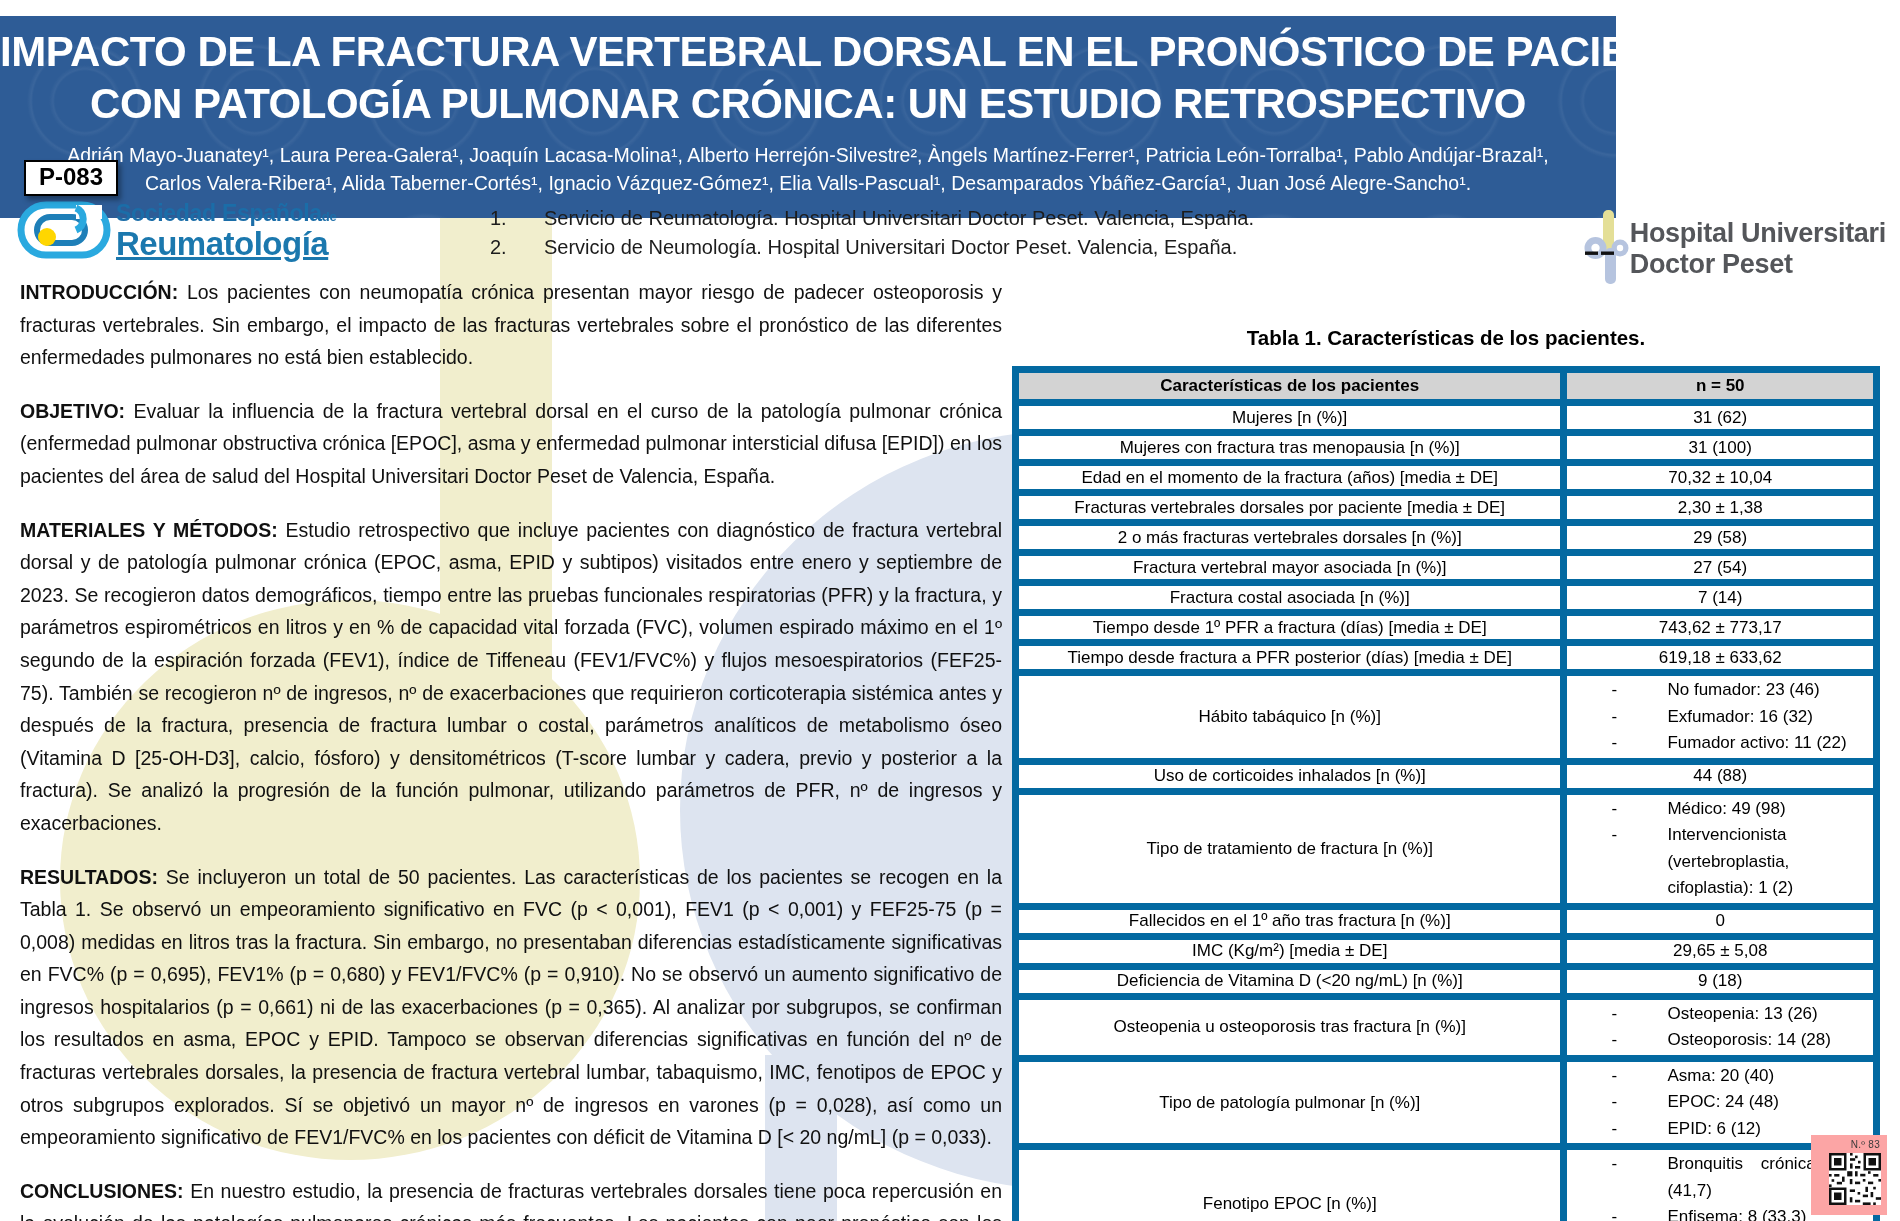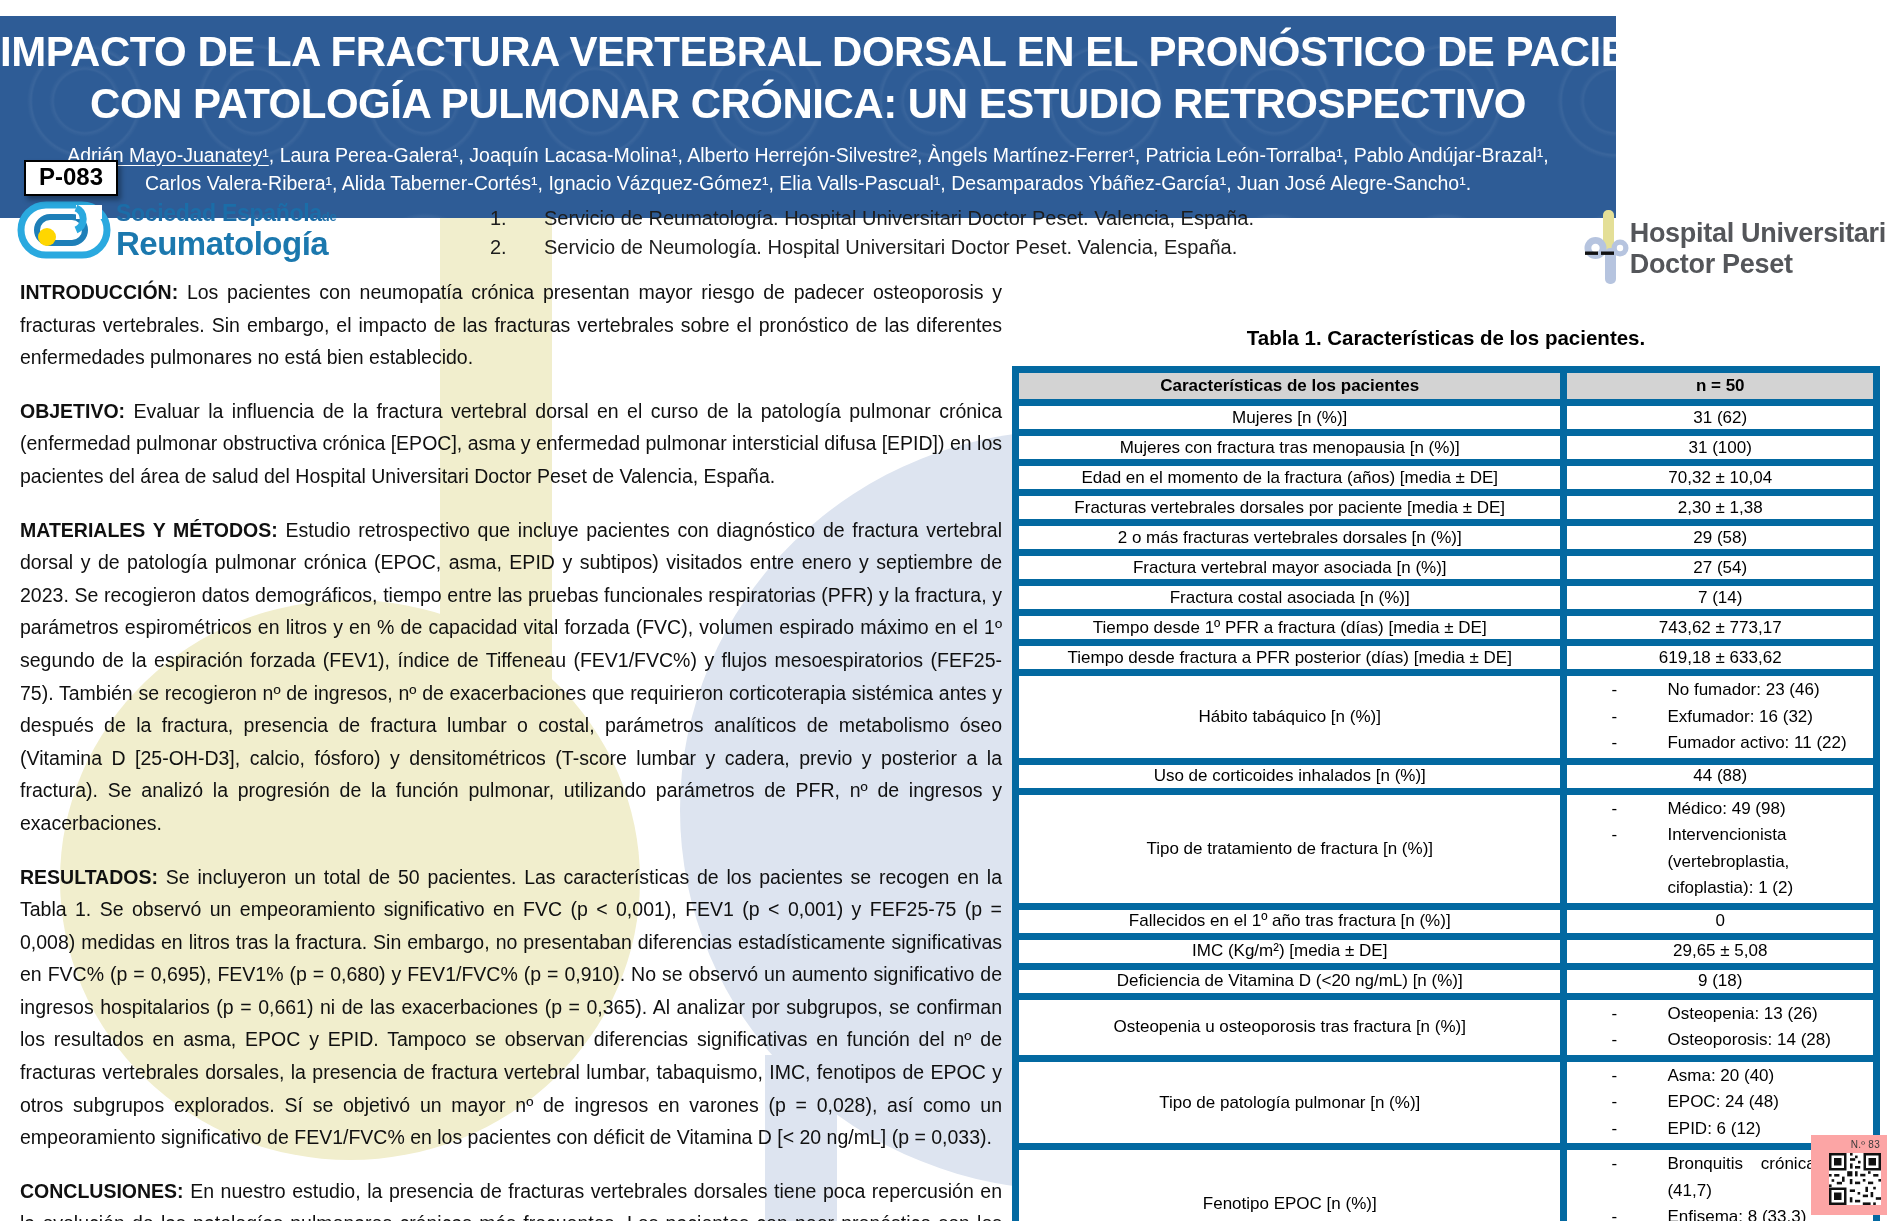--- a/index.html
+++ b/index.html
@@ -19,31 +19,31 @@
     position:absolute;z-index:2;left:0;top:16px;width:1616px;height:202px;background:#2e5c96;
     background-image:
       radial-gradient(circle at 85px 85px, rgba(255,255,255,0.00) 52px, rgba(255,255,255,0.06) 54px, rgba(255,255,255,0.00) 58px),
       radial-gradient(circle at 85px 85px, rgba(255,255,255,0.00) 30px, rgba(255,255,255,0.05) 32px, rgba(255,255,255,0.00) 36px);
     background-size:170px 170px;
   }
   .title{margin-top:10px;text-align:center;color:#ffffff;font-weight:700;font-size:42px;line-height:52px;letter-spacing:-0.5px;}
   .title div{white-space:nowrap;}
   .authors{margin-top:11px;text-align:center;color:#ffffff;font-size:19.5px;line-height:28px;font-weight:400;}
   .authors div{white-space:nowrap;}
-  .first-author{text-decoration:underline;text-underline-offset:3px;}
+  .first-author{text-underline-offset:3px;}
   .badge{
     position:absolute;z-index:3;left:24px;top:160px;background:#ffffff;border:2.5px solid #000;
     padding:1px 13px 3px;font-size:24px;font-weight:700;color:#000;box-shadow:3px 4px 5px rgba(0,0,0,0.35);
   }
   
   .ser-logo{position:absolute;z-index:2;left:16px;top:196px;display:flex;align-items:center;gap:4px;}
   .ser-text{display:flex;flex-direction:column;line-height:1;}
   .ser-line1{font-size:23px;font-weight:700;color:#1b6da8;letter-spacing:-0.3px;}
   .ser-de{font-size:13px;font-weight:700;color:#1b6da8;vertical-align:baseline;}
-  .ser-line2{font-size:33px;font-weight:700;color:#1b78ae;letter-spacing:-0.5px;margin-top:2px;}
+  .ser-line2{font-size:33px;font-weight:700;color:#1b78ae;letter-spacing:-0.5px;margin-top:2px;text-decoration:underline;}
   .affils{position:absolute;z-index:2;left:488px;top:204px;font-size:20px;color:#1c1c1c;line-height:28.5px;}
   .affil{display:flex;}
   .affil-num{flex:0 0 30px;padding-left:2px;}
   .affil-text{flex:0 0 auto;padding-left:24px;}
   .hospital-logo{position:absolute;z-index:2;right:14px;top:208px;display:flex;align-items:center;}
   .hosp-text{font-size:27px;font-weight:700;color:#54565a;line-height:31px;letter-spacing:-0.3px;}
   
   .left-col{position:absolute;z-index:1;left:20px;top:276px;width:982px;}
   .section{margin:0 0 21px 0;font-size:19.5px;line-height:32.6px;text-align:justify;color:#101010;}
   .sec-head{font-weight:700;}

